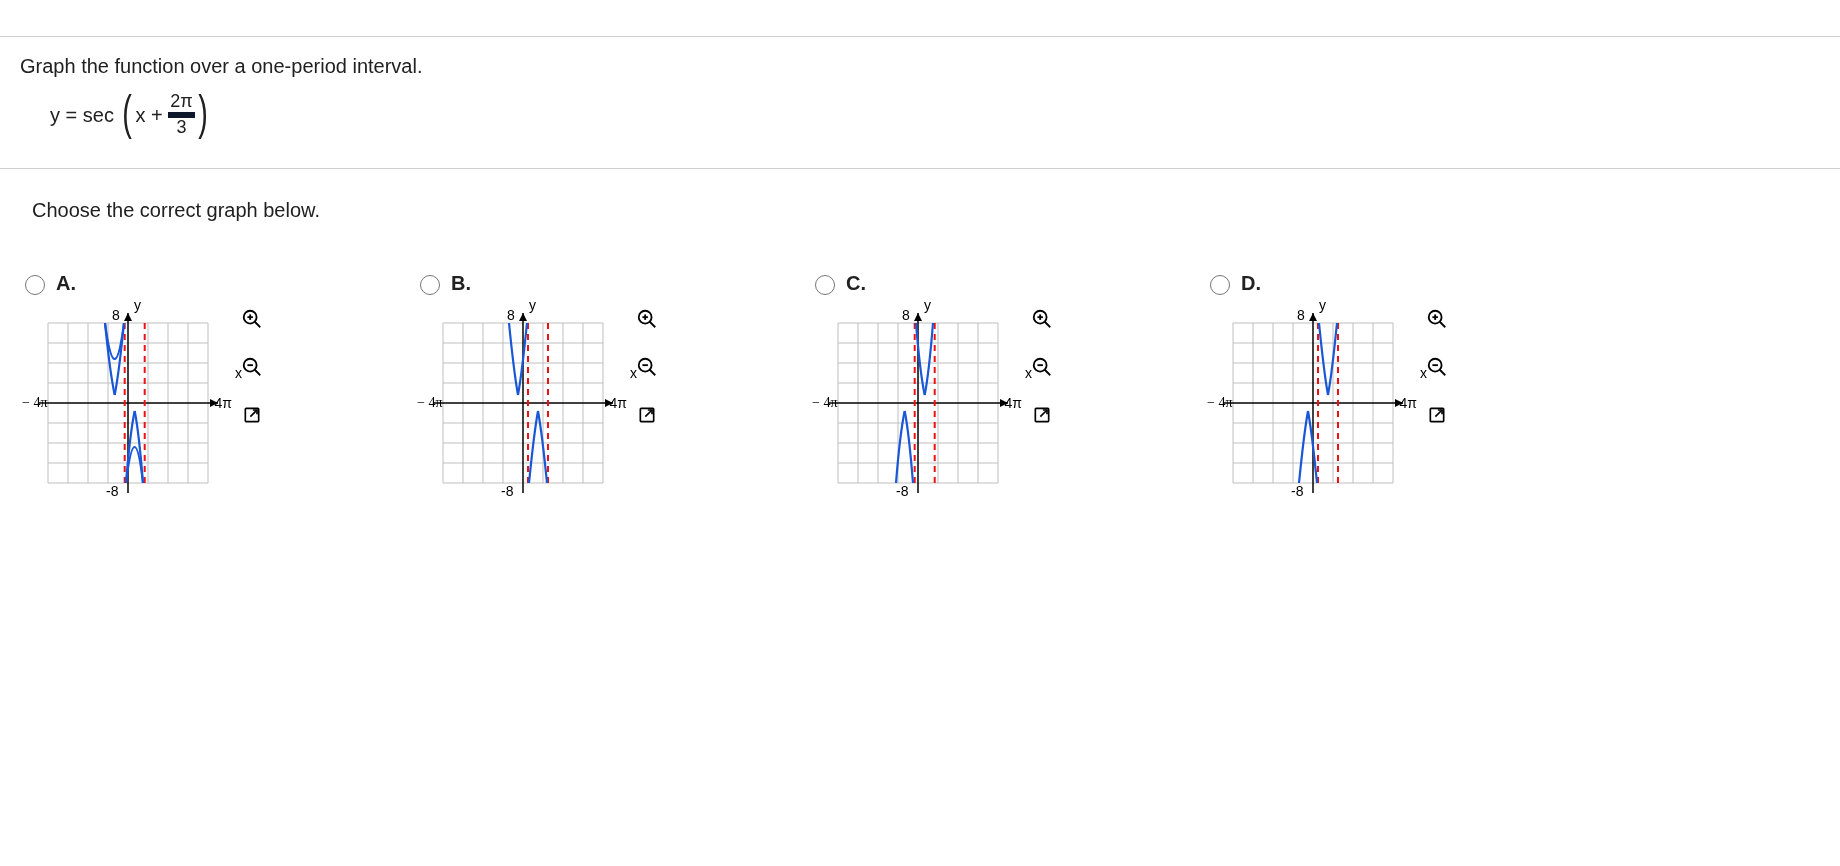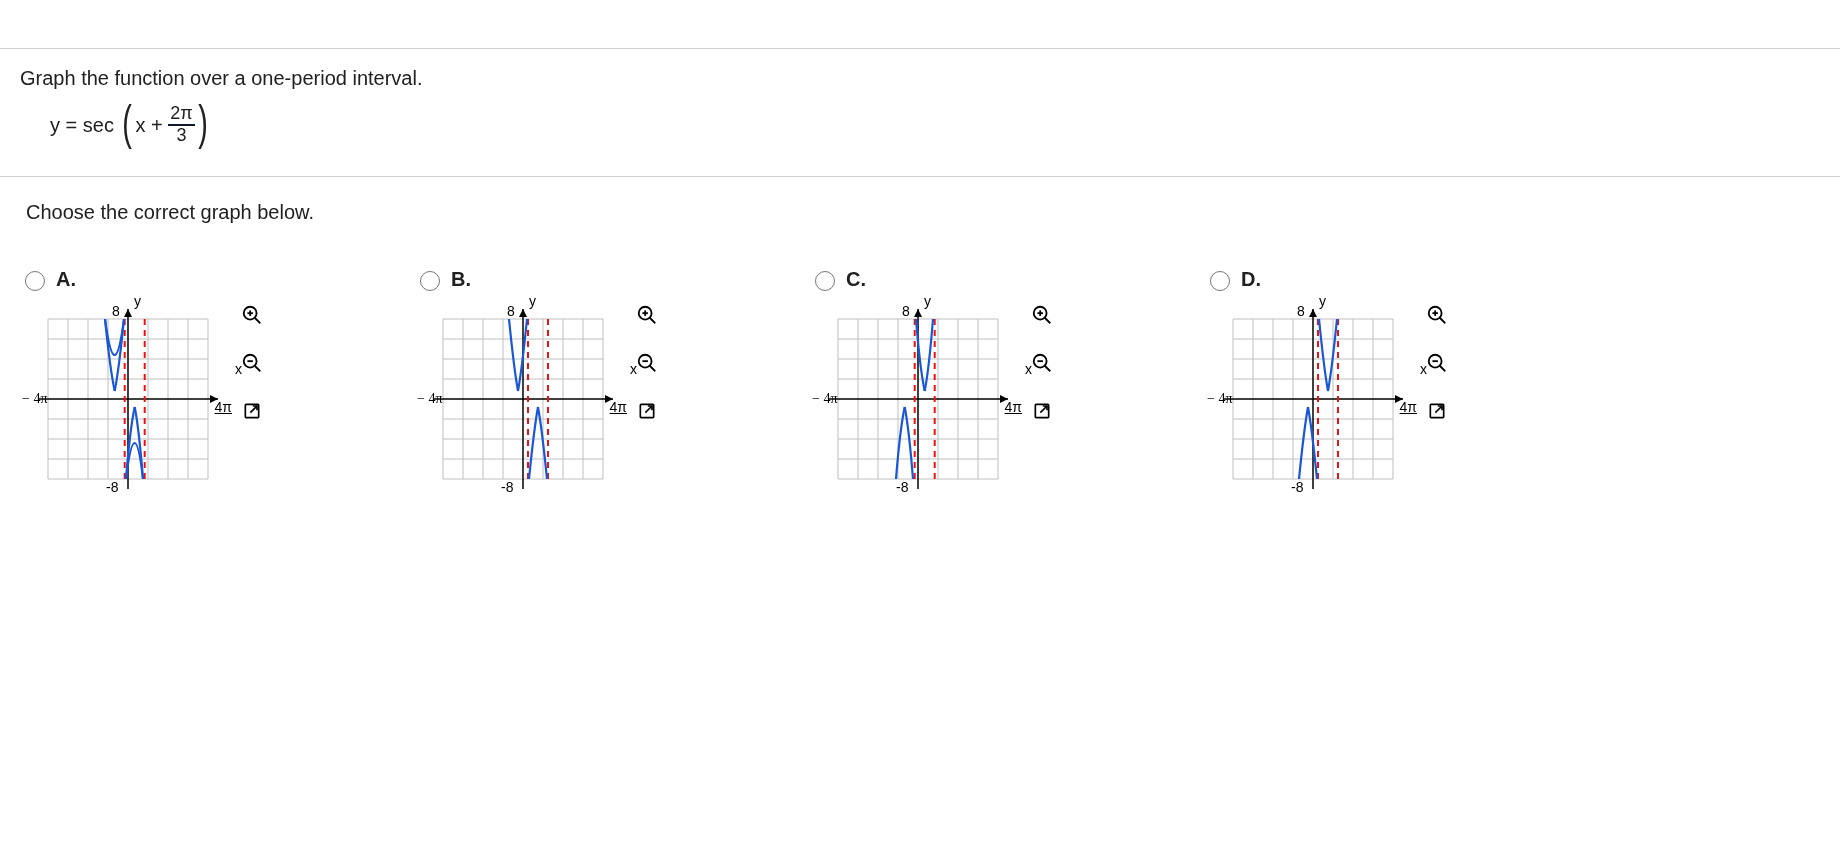--- a/index.html
+++ b/index.html
@@ -5,21 +5,21 @@
   * { box-sizing: border-box; }
   body {
     margin: 0;
     font-family: Arial, Helvetica, sans-serif;
     font-size: 20px;
     color: #212121;
     background: #fff;
   }
   .container {
     width: 1840px;
-    padding-top: 48px;
+    padding-top: 36px;
   }
   hr.sep {
     border: none;
     border-top: 1px solid #d0d0d0;
     margin: 0;
   }
   .section {
     padding: 18px 20px;
   }
   .question-prompt {
@@ -43,23 +43,23 @@
   .frac {
     display: inline-flex;
     flex-direction: column;
     align-items: center;
     vertical-align: middle;
     font-size: 18px;
     line-height: 1.1;
     position: relative;
     top: -2px;
   }
-  .frac .num { border-bottom: 2px solid #0f172a; padding: 0 2px; }
+  .frac .num { border-bottom: 6px solid #0f172a; padding: 0 2px; }
   .frac .den { padding: 0 2px; }
-  .choose-label { margin: 6px; }
+  .choose-label { margin: 12px; }
   .options {
     display: flex;
     gap: 0;
     padding: 20px 20px 0 20px;
     align-items: flex-start;
   }
   .option {
     width: 395px;
     display: flex;
     flex-direction: row;
@@ -106,21 +106,21 @@
     width: 200px;
     height: 200px;
   }
   svg.mini { display: block; }
   .axis-lbl {
     position: absolute;
     font-size: 14px;
     color: #000;
   }
   .axis-neg-x { left: -6px; top: 92px; font-family: Liberation Serif, serif; }
-  .axis-pos-x { right: -4px; top: 100px; text-decoration: underline; }
+  .axis-pos-x { right: -4px; top: 92px; }
   .axis-y-top { left: 106px; top: -6px; }
   .axis-x-right { right: -14px; top: 62px; }
   .axis-8-top { left: 84px; top: 4px; }
   .axis-8-bot { left: 78px; bottom: 4px; }
 </style>
 </head>
 <body>
 
 <div class="container">
   <hr class="sep">

